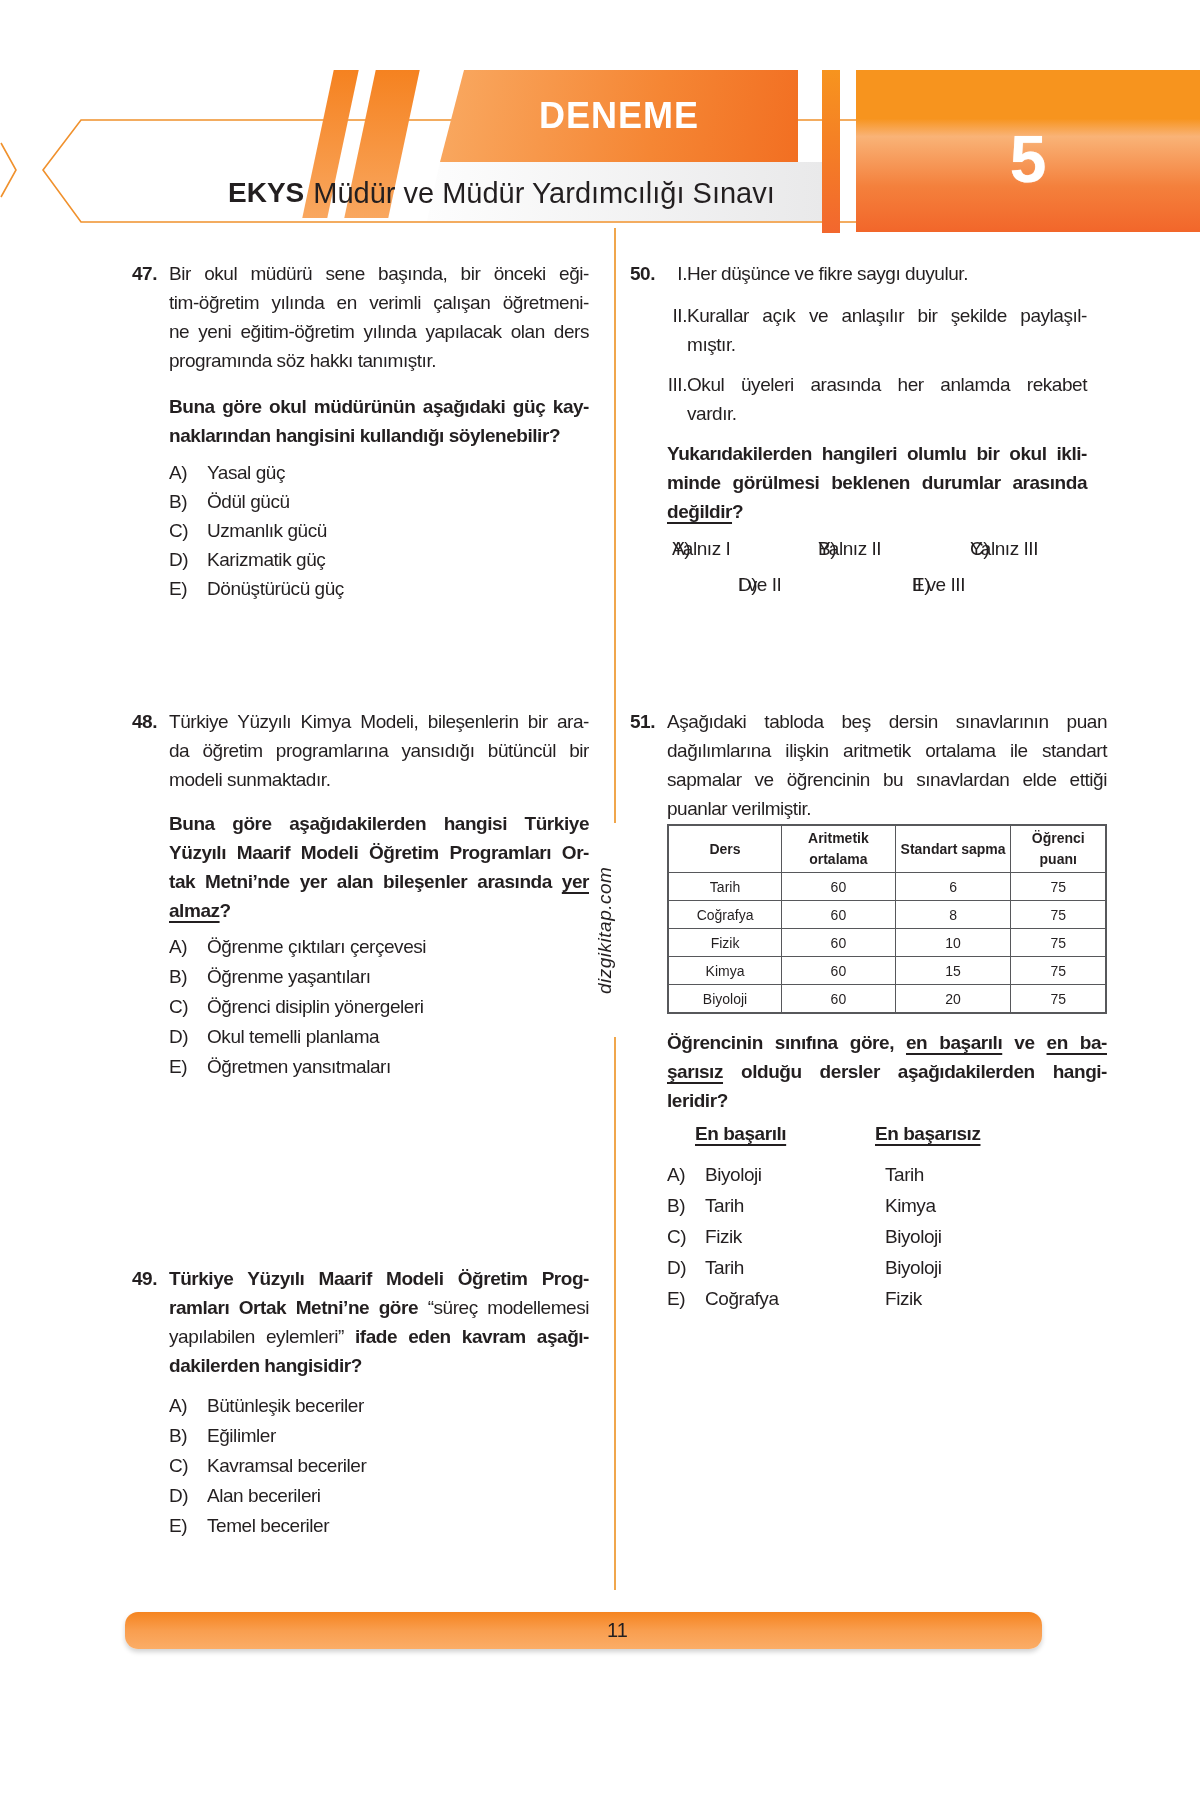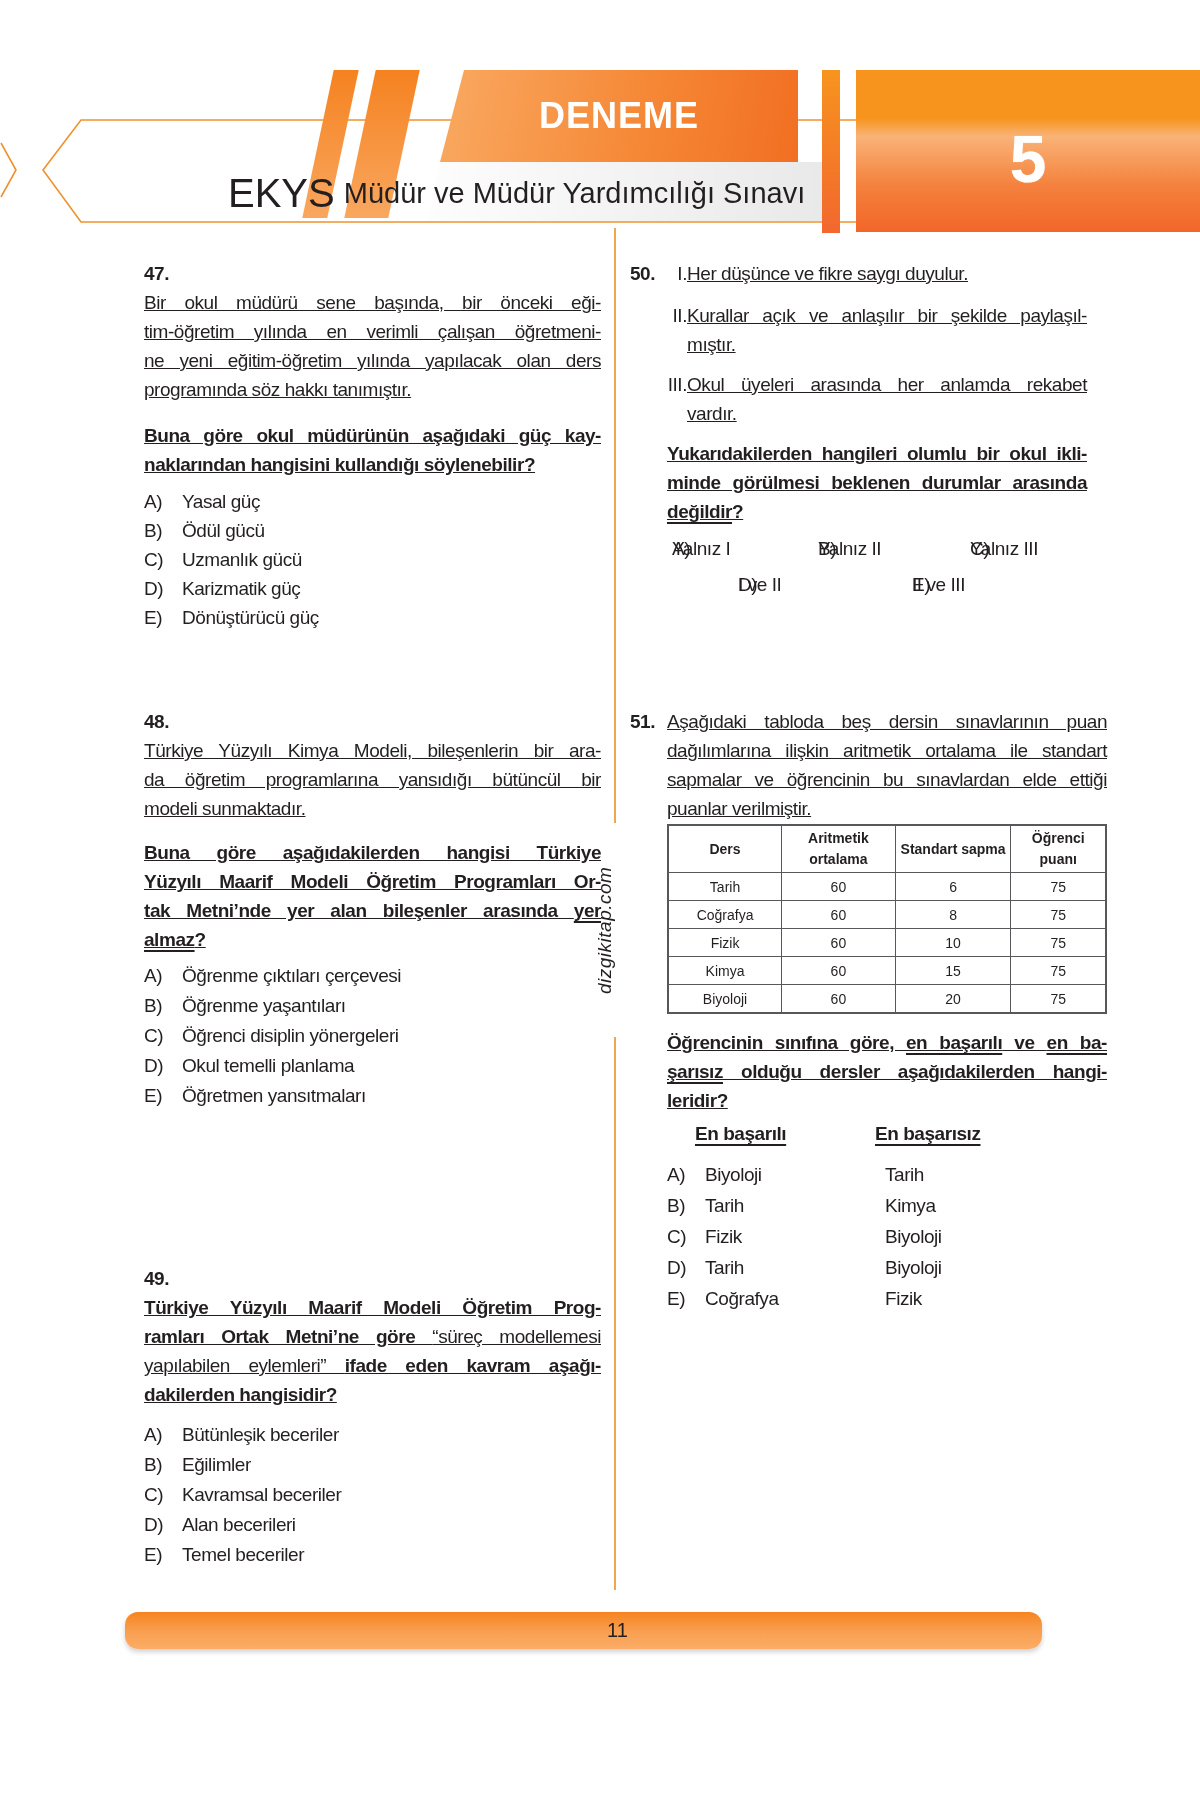--- a/index.html
+++ b/index.html
@@ -15,45 +15,45 @@
   .deneme-box{position:absolute;left:440px;top:70px;width:358px;height:92px;
           clip-path:polygon(24px 0,100% 0,100% 100%,0 100%);
           background:linear-gradient(100deg,#F9A961 0%,#F58634 60%,#F26F22 100%);
           display:flex;align-items:center;justify-content:center;}
   .deneme-box span{color:#fff;font-weight:bold;font-size:36px;letter-spacing:1px;}
   .subtitle-strip{position:absolute;left:427px;top:162px;width:395px;height:59px;
           clip-path:polygon(13px 0,100% 0,100% 100%,0 100%);
           background:linear-gradient(to right,#fdfdfd 0%,#E9E9EA 100%);}
   .subtitle{position:absolute;left:228px;top:168px;width:592px;height:50px;
           display:flex;align-items:center;white-space:nowrap;}
-  .subtitle .code{font-weight:normal;font-size:40px;margin-right:9px;}
+  .subtitle .code{font-weight:bold;font-size:28px;margin-right:9px;}
   .subtitle .rest{font-size:29px;}
   .vbar{position:absolute;left:822px;top:70px;width:18px;height:163px;
           background:linear-gradient(180deg,#F7941E 0%,#F2672E 100%);}
   .numbox{position:absolute;left:856px;top:70px;width:344px;height:162px;
           background:linear-gradient(180deg,#F7941E 0%,#F7941E 30%,#F9B377 41%,#F4803C 72%,#F2662A 100%);
           display:flex;align-items:center;justify-content:center;}
   .numbox span{color:#fff;font-weight:bold;font-size:66px;transform:translateY(8px);
           text-shadow:0 0 1px rgba(255,255,255,.6);}
 
   
   .divider{position:absolute;left:614px;width:2px;background:#F0A64C;}
   .divider.topseg{top:228px;height:595px;}
   .divider.botseg{top:1037px;height:553px;}
   .watermark{position:absolute;left:594px;top:862px;height:132px;
           writing-mode:vertical-rl;transform:rotate(180deg);
           font-style:italic;font-size:19px;color:#231f20;letter-spacing:.5px;}
 
   
   .q{position:absolute;display:flex;}
-  .q.lcol{left:144px;width:457px;flex-direction:column;}
+  .q.lcol{left:132px;width:457px;}
   .q.rcol{left:630px;width:457px;}
   .qn{width:37px;flex:none;font-weight:bold;font-size:19px;line-height:29px;letter-spacing:-.45px;}
   .qb{flex:1;font-size:19px;letter-spacing:-.45px;}
-  .ln{height:29px;line-height:29px;text-align:justify;text-align-last:justify;white-space:normal;text-decoration:underline;}
+  .ln{height:29px;line-height:29px;text-align:justify;text-align-last:justify;white-space:normal;}
   .ln.last{text-align-last:left;}
   .b{font-weight:bold;}
   .u{text-decoration:underline;text-decoration-thickness:2px;text-underline-offset:3.5px;}
   .opts{margin:0;padding:0;list-style:none;}
   .opt{display:flex;height:29px;line-height:29px;}
   .opt.h30{height:30px;line-height:30px;}
   .olab{width:38px;flex:none;}
   .item{display:flex;}
   .ilab{width:20px;flex:none;text-align:right;line-height:29px;}
   .itext{flex:1;}

